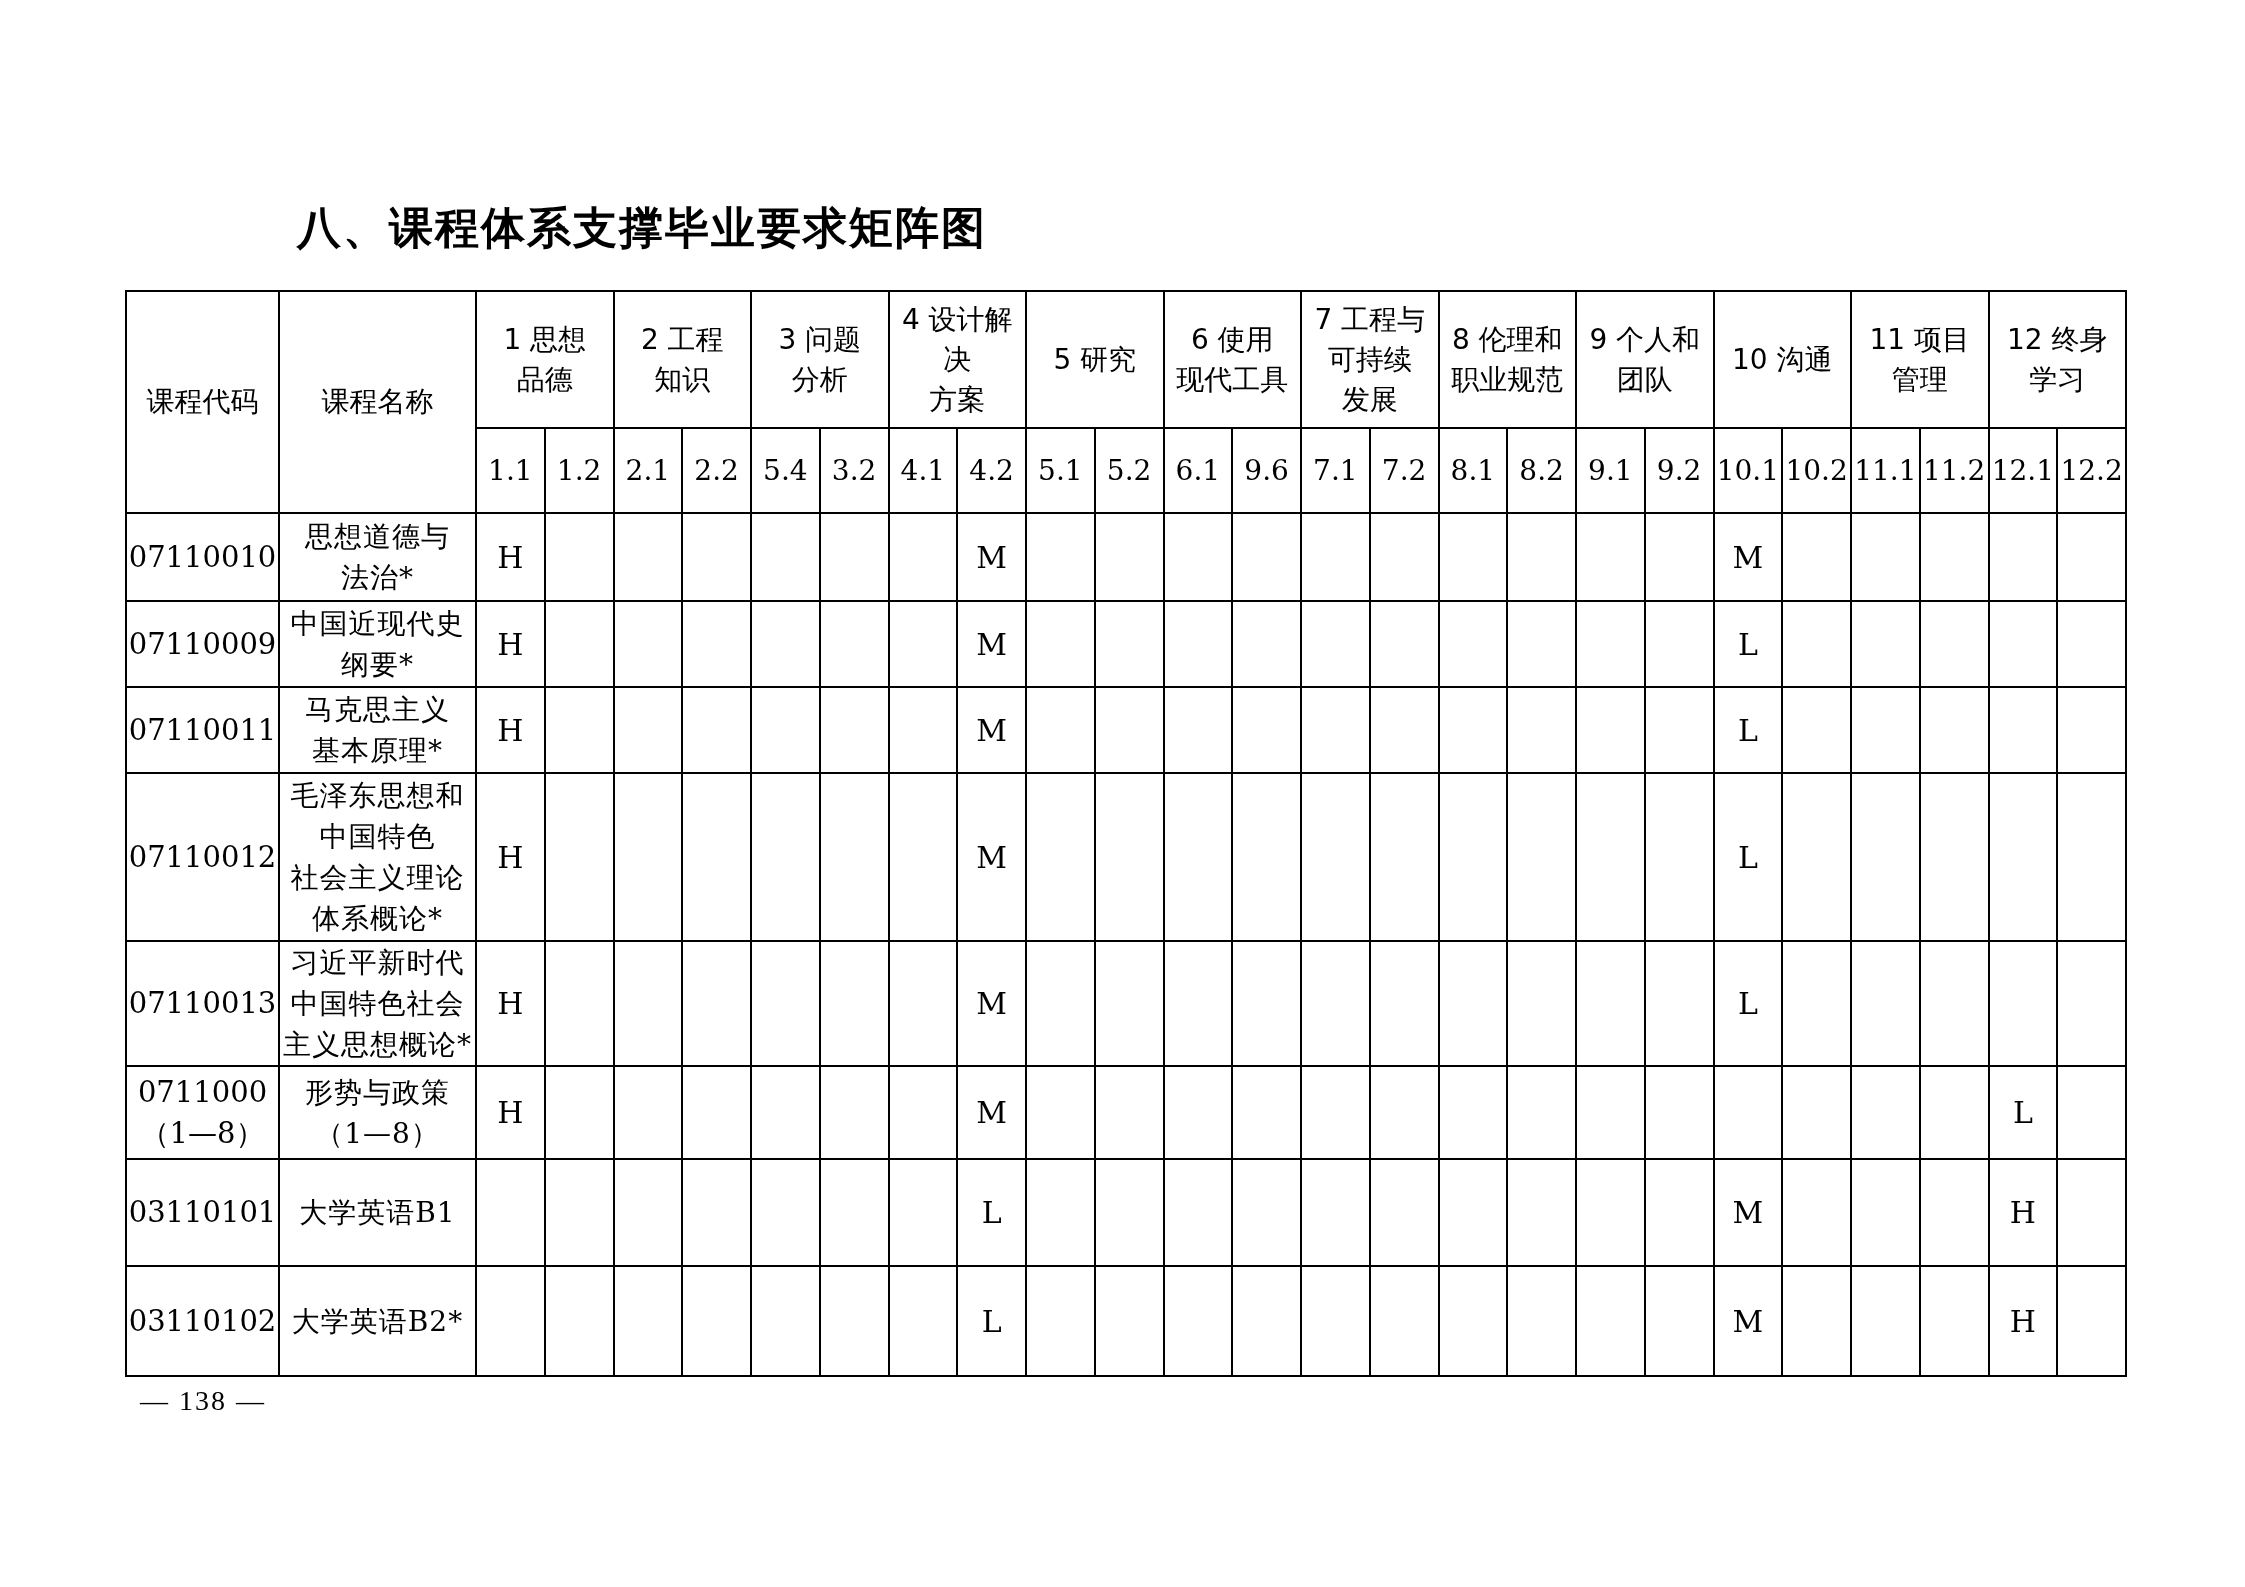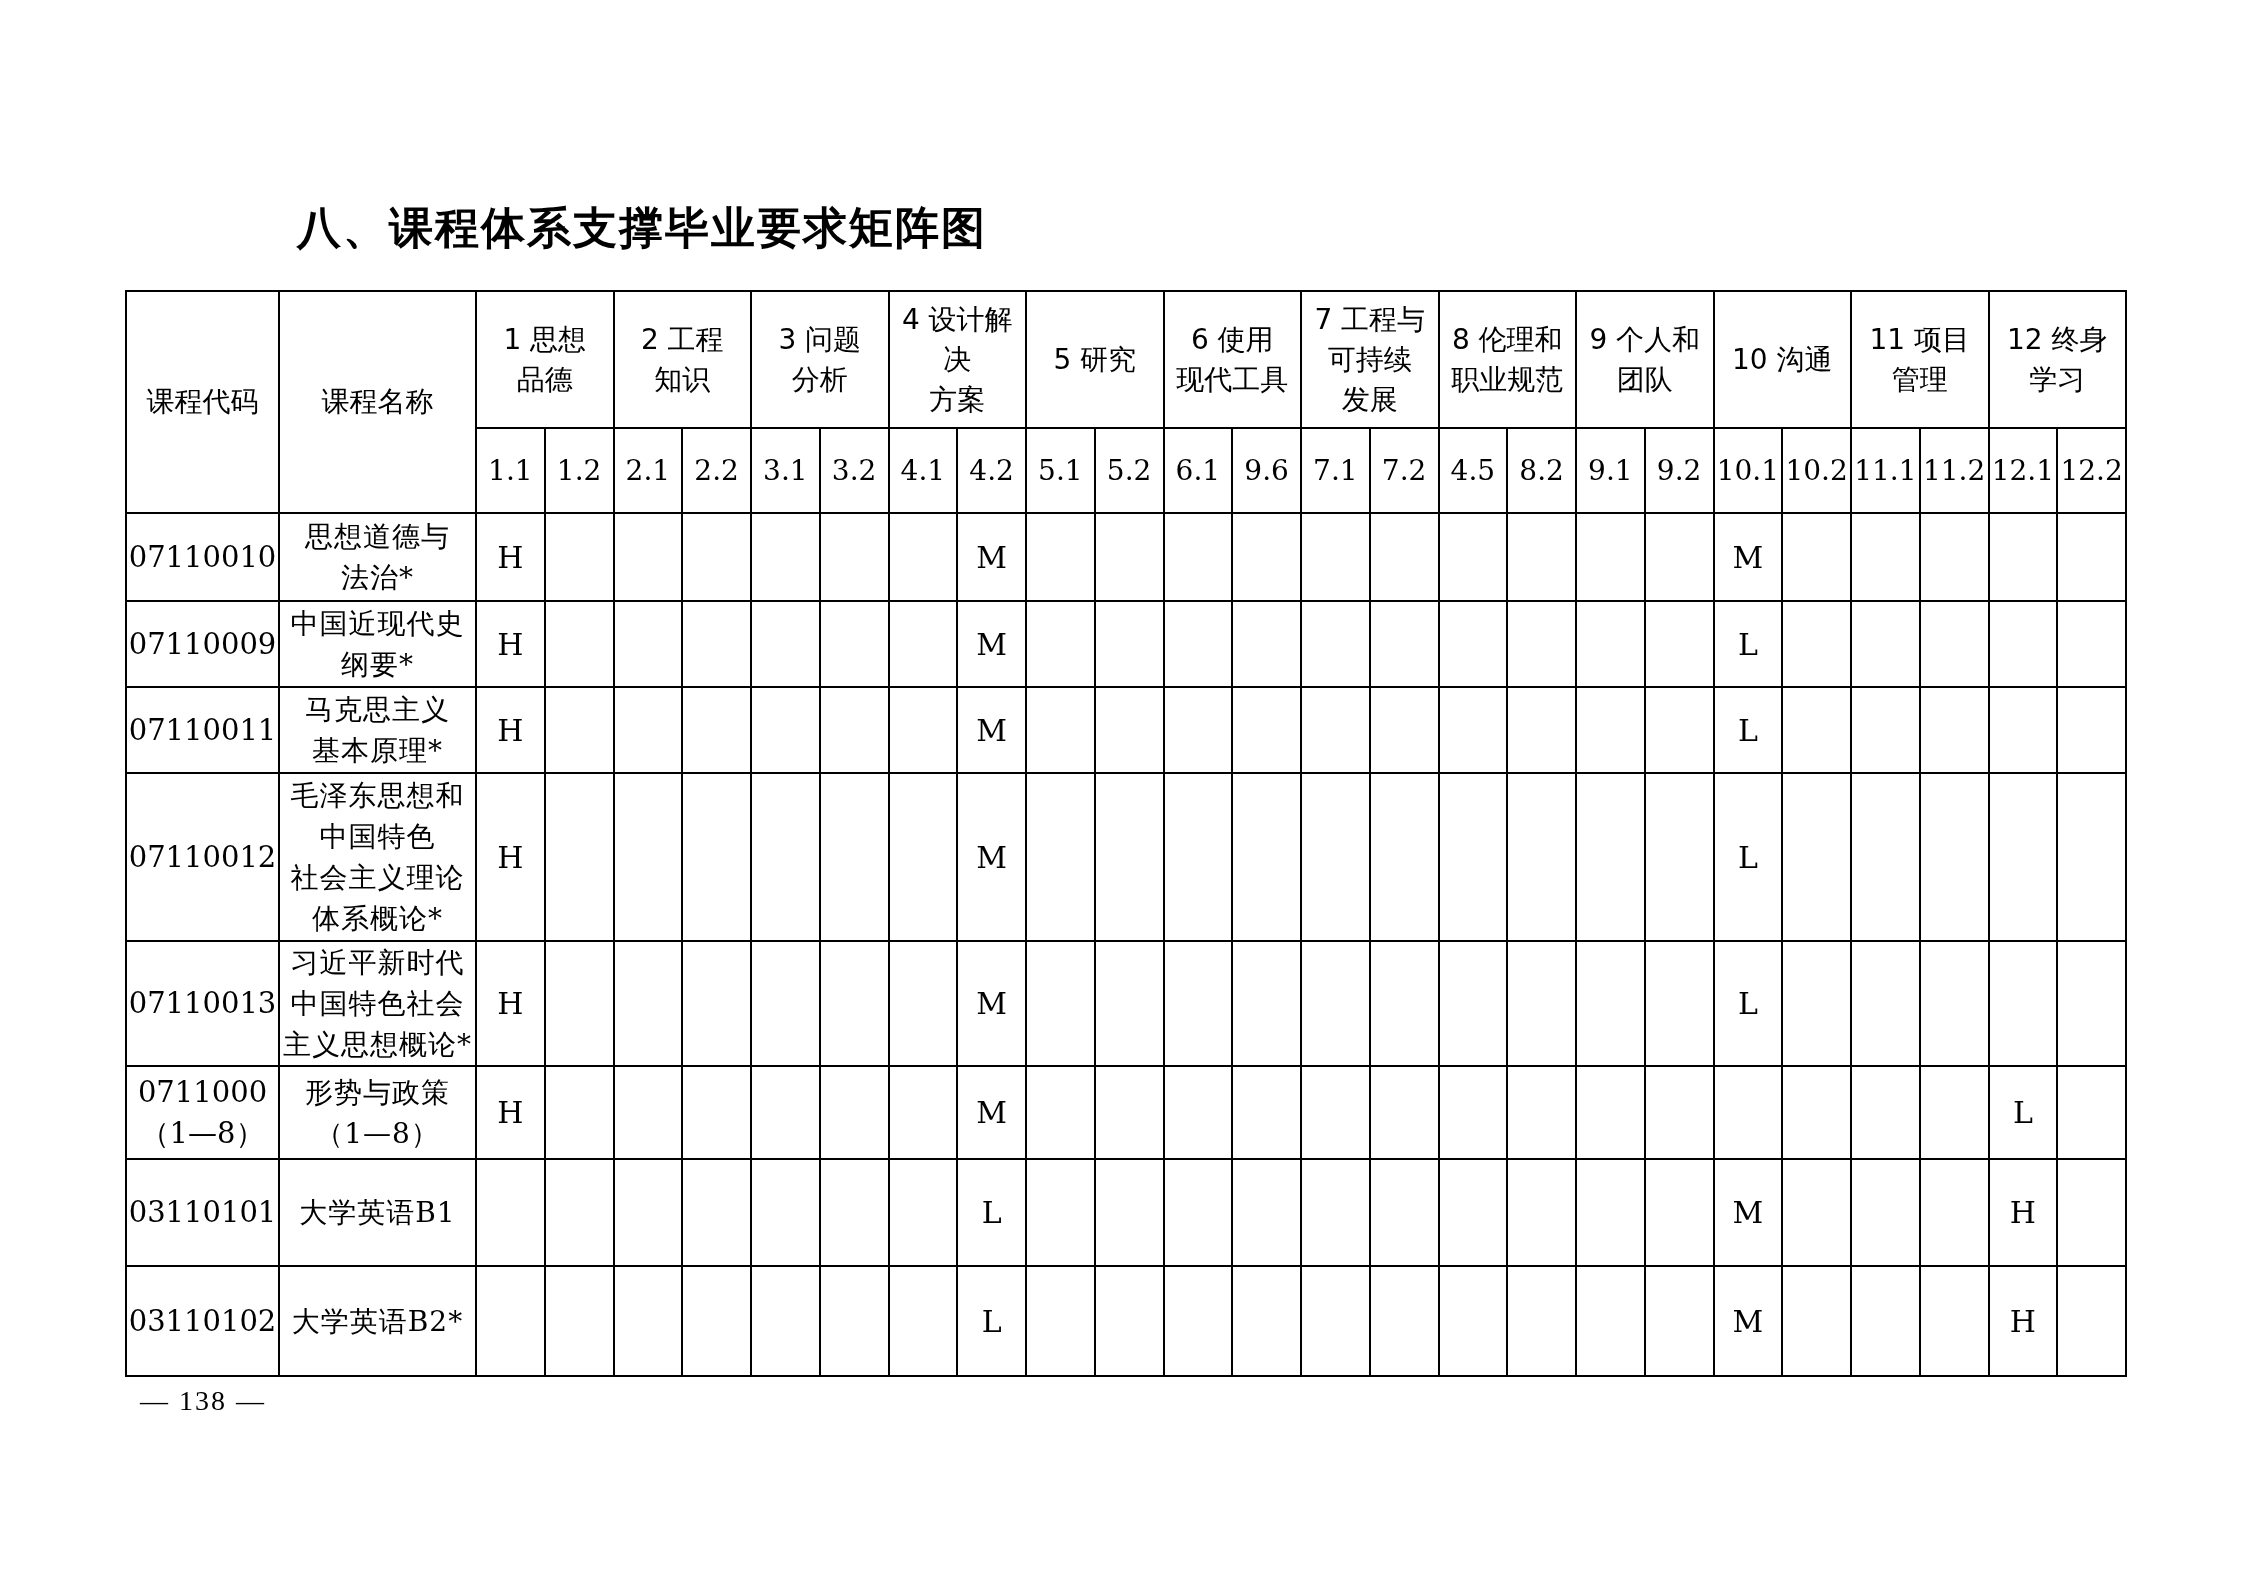--- a/index.html
+++ b/index.html
@@ -164,31 +164,31 @@
           <th colspan="2">
             <div class="group-line">12 终身</div>
             <div class="group-line">学习</div>
           </th>
         </tr>
         <tr class="sub-row">
           <th>1.1</th>
           <th>1.2</th>
           <th>2.1</th>
           <th>2.2</th>
-          <th>3.1</th>
+          <th>5.4</th>
           <th>3.2</th>
           <th>4.1</th>
           <th>4.2</th>
           <th>5.1</th>
           <th>5.2</th>
           <th>6.1</th>
           <th>9.6</th>
           <th>7.1</th>
           <th>7.2</th>
-          <th>4.5</th>
+          <th>8.1</th>
           <th>8.2</th>
           <th>9.1</th>
           <th>9.2</th>
           <th>10.1</th>
           <th>10.2</th>
           <th>11.1</th>
           <th>11.2</th>
           <th>12.1</th>
           <th>12.2</th>
         </tr>

